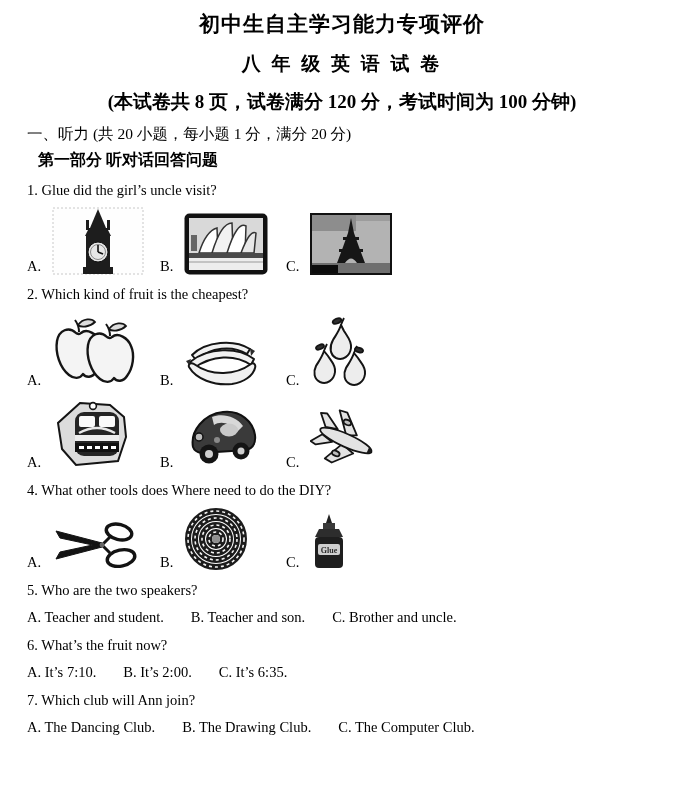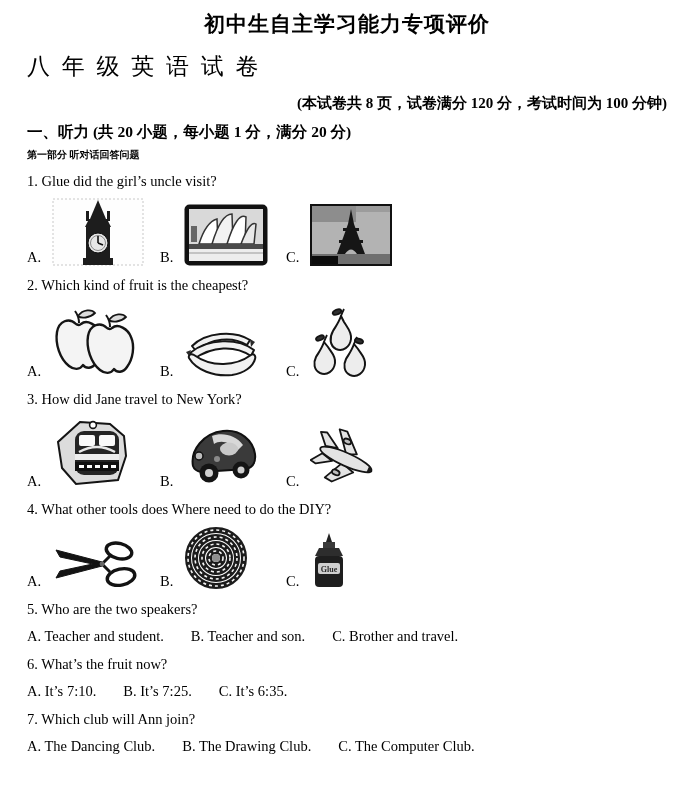--- a/index.html
+++ b/index.html
@@ -1,23 +1,23 @@
 <!DOCTYPE html>
 <html><head>
 <meta charset="utf-8">
 <style>
   html,body { margin:0; padding:0; background:#fff; }
   body { width:694px; height:807px; overflow:hidden; color:#000;
          font-family:"Liberation Serif","DejaVu Serif",serif; }
-  .page { box-sizing:border-box; width:694px; height:807px; padding:6px 27px 0 27px; }
+  .page { box-sizing:border-box; width:694px; height:807px; padding:6px 37px 0 27px; }
   .title { text-align:center; font-size:21px; font-weight:bold; margin:4px 0 0; letter-spacing:1px; }
-  .subtitle { font-size:23px; font-weight:normal; letter-spacing:3px; margin:13px 0 0; }
-  .exam-info { text-align:right; font-size:15px; font-weight:bold; margin:12px 0 0; }
-  .sec-heading { font-size:15.5px; font-weight:bold; margin:9px 0 0; }
-  .part-heading { font-size:10px; font-weight:bold; margin:5px 0 0; }
+  .subtitle { text-align:center; font-size:19px; font-weight:bold; letter-spacing:3px; margin:13px 0 0; }
+  .exam-info { text-align:center; font-size:19px; font-weight:bold; margin:12px 0 0; }
+  .sec-heading { font-size:15.5px; font-weight:normal; margin:9px 0 0; }
+  .part-heading { font-size:16px; font-weight:bold; margin:5px 11px 0; }
   .instructions { font-size:14.5px; line-height:25px; margin:4px 0 0; text-align:justify; }
   .q { font-size:14.5px; margin:11px 0 0; }
   .img-row { display:flex; align-items:flex-end; margin:8px 0 0; }
   .cell { display:flex; align-items:flex-end; }
   .cell-a { width:133px; }
   .cell-b { width:126px; }
   .opt-label { font-size:14.5px; margin-right:11px; line-height:1.1; }
   .text-opts { display:flex; font-size:14.5px; margin:10px 0 0; }
   .text-opts .opt { margin-right:27px; white-space:nowrap; }
   svg { display:block; }
@@ -130,24 +130,20 @@
           <ellipse cx="27" cy="4" rx="4.5" ry="2.4" transform="rotate(-22 27 4)"></ellipse>
           <path d="M14 34 C15 31 16 29 17 27" fill="none"></path>
           <ellipse cx="10" cy="30" rx="4.2" ry="2.2" transform="rotate(-22 10 30)"></ellipse>
           <path d="M44 36 C45 33 46 31 47 29" fill="none"></path>
           <ellipse cx="49" cy="33" rx="4.2" ry="2.2" transform="rotate(18 49 33)"></ellipse>
         </g>
       </svg>
     </div>
   </div>
 
-  <div class="q">
-    <span>3.</span>
-    <span>How did Jane travel to New York?</span>
-  </div>
   <div class="img-row">
     <div class="cell cell-a">
       <span class="opt-label">A.</span>
       <svg viewBox="0 0 80 74" width="80" height="74">
         <path d="M28 6 L58 8 L72 20 L74 40 L66 64 L24 68 L10 52 L6 26 Z" fill="#dcdcdc" stroke="#141414" stroke-width="2"></path>
         <circle cx="41" cy="9" r="3.4" fill="#fff" stroke="#141414" stroke-width="1.6"></circle>
         <rect x="23" y="15" width="44" height="44" rx="9" fill="#242424"></rect>
         <rect x="27" y="19" width="16" height="11" rx="2" fill="#fafafa"></rect>
         <rect x="47" y="19" width="16" height="11" rx="2" fill="#fafafa"></rect>
         <path d="M27 36 Q45 26 63 36" fill="none" stroke="#e8e8e8" stroke-width="2.4"></path>
@@ -243,30 +239,30 @@
     </div>
   </div>
 
   <div class="q">
     <span>5.</span>
     <span>Who are the two speakers?</span>
   </div>
   <div class="text-opts">
     <span class="opt"><span>A.</span> <span>Teacher and student.</span></span>
     <span class="opt"><span>B.</span> <span>Teacher and son.</span></span>
-    <span class="opt"><span>C.</span> <span>Brother and travel.</span></span>
+    <span class="opt"><span>C.</span> <span>Brother and uncle.</span></span>
   </div>
 
   <div class="q">
     <span>6.</span>
     <span>What’s the fruit now?</span>
   </div>
   <div class="text-opts">
     <span class="opt"><span>A.</span> <span>It’s 7:10.</span></span>
-    <span class="opt"><span>B.</span> <span>It’s 7:25.</span></span>
+    <span class="opt"><span>B.</span> <span>It’s 2:00.</span></span>
     <span class="opt"><span>C.</span> <span>It’s 6:35.</span></span>
   </div>
 
   <div class="q">
     <span>7.</span>
     <span>Which club will Ann join?</span>
   </div>
   <div class="text-opts">
     <span class="opt"><span>A.</span> <span>The Dancing Club.</span></span>
     <span class="opt"><span>B.</span> <span>The Drawing Club.</span></span>

